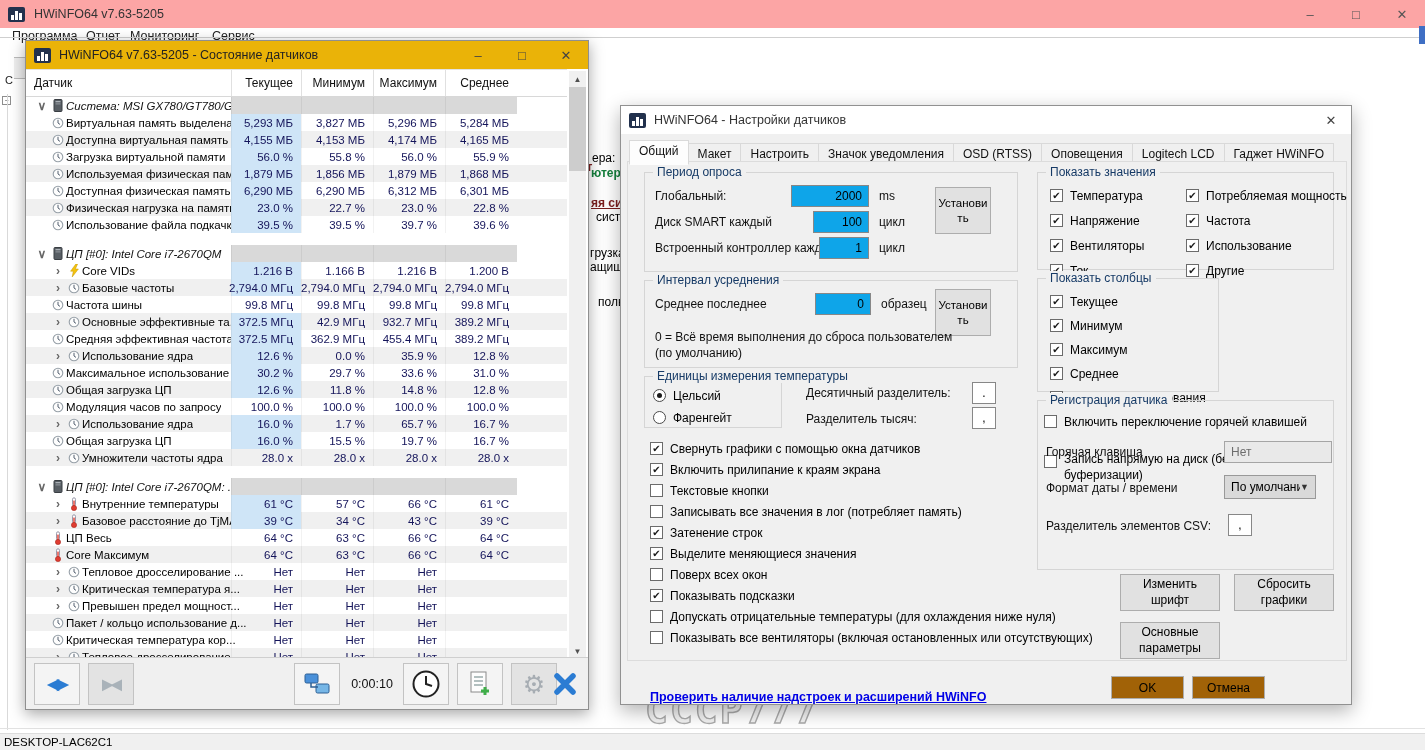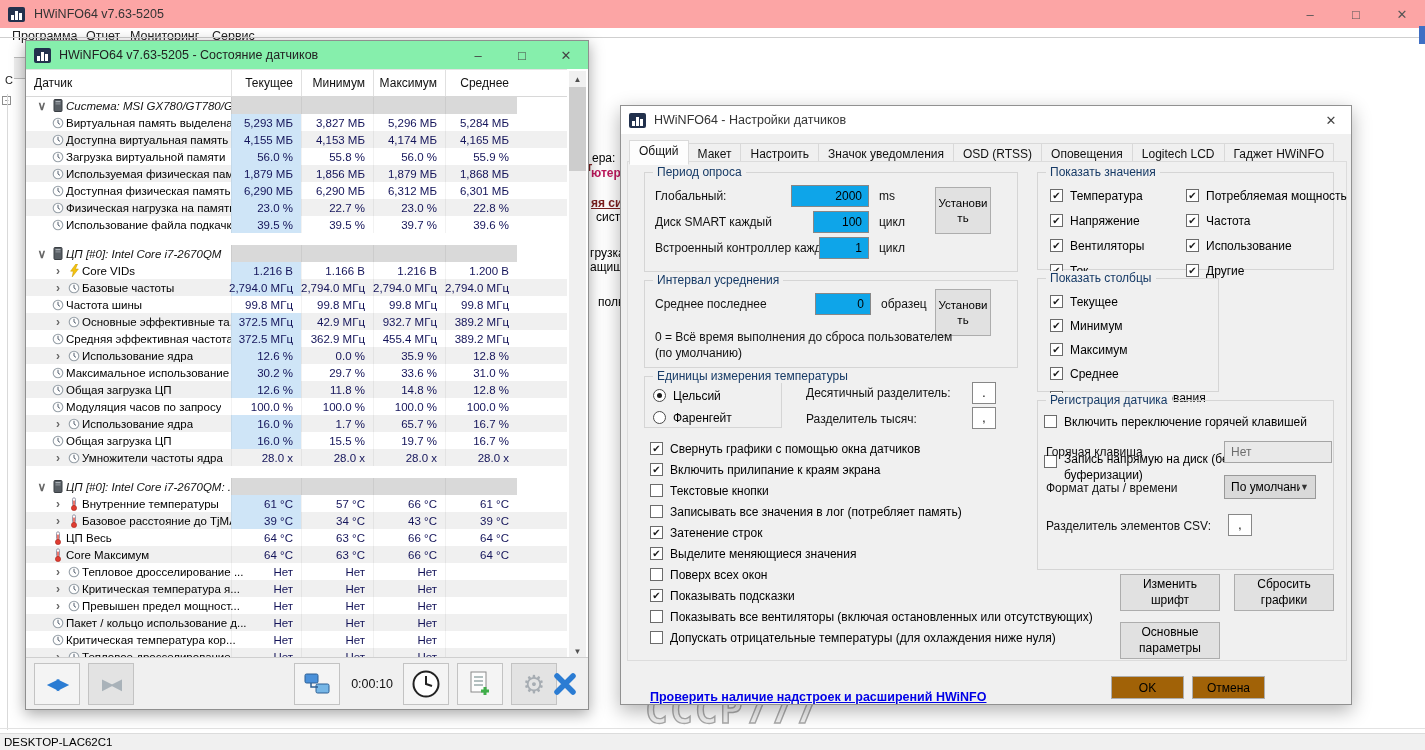--- a/index.html
+++ b/index.html
@@ -11,31 +11,31 @@
   .hwlogo{width:17px;height:15px;background:#22314d;border-radius:2px;display:flex;align-items:flex-end;justify-content:center;gap:1px;padding:2px;flex:none}
   .hwlogo i{display:block;width:3px;background:#fff}
   #main-title{margin-left:9px;color:#333;font-size:12.5px}
   .winctl{position:absolute;top:0;width:46px;height:28px;display:flex;align-items:center;justify-content:center;color:#555;font-size:13px}
   #menu-line{position:absolute;left:0;top:37px;width:100%;border-top:1px solid #cfcfcf}
   #main-menu span{position:absolute;top:29px;color:#222;font-size:12.5px}
   #left-panel-line{position:absolute;left:7px;top:94px;height:636px;border-left:1px solid #d9d9d9}
   .frag{position:absolute;white-space:nowrap;font-size:12px}
   .frag.b-red{color:#7b1f1f;font-weight:bold}
   .frag.b-red-u{color:#7b1f1f;font-weight:bold;text-decoration:underline}
-  .frag.b-nav{color:#be185d;font-weight:bold}
+  .frag.b-nav{color:#15803d;font-weight:bold}
   #blue-sliver{position:absolute;left:1419px;top:26px;width:6px;height:18px;background:#3f6fc4}
   #statusbar{position:absolute;left:0;bottom:0;width:100%;height:17px;background:#f0f0f0;border-top:1px solid #dcdcdc;display:flex;align-items:center;padding-left:4px;font-size:11.5px}
   #wm-line{position:absolute;left:0;top:728px;width:100%;border-top:1px solid #e2e2e2}
   #watermark{position:absolute;left:645px;top:688px;font-family:"DejaVu Sans Mono",monospace;font-weight:bold;font-size:38px;letter-spacing:2px;color:#f2f2f2;-webkit-text-stroke:1.4px #ababab}
   .mini-btn{position:absolute;left:14px;top:57px;width:12px;height:22px;background:#eee;border:1px solid #bbb;border-left:none}
   #frag-c{position:absolute;left:5px;top:74px;font-size:11px;color:#222}
   #tree-box{position:absolute;left:2px;top:96px;width:9px;height:9px;border:1px solid #8e8e8e;font-size:7px;line-height:7px;text-align:center;color:#444;background:#fff}
   
   #sensor-win{position:absolute;left:25px;top:40px;width:564px;height:670px;background:#fff;border:1px solid #8f8f8f;box-shadow:0 4px 14px rgba(0,0,0,.35)}
-  #sensor-titlebar{position:absolute;left:0;top:0;right:0;height:28px;background:#86efac;display:flex;align-items:center;padding-left:8px}
+  #sensor-titlebar{position:absolute;left:0;top:0;right:0;height:28px;background:#eab308;display:flex;align-items:center;padding-left:8px}
   #sensor-title{margin-left:8px;font-size:12.5px;color:#222}
   .sctl{position:absolute;top:0;width:44px;height:28px;display:flex;align-items:center;justify-content:center;color:#444;font-size:13px}
   #sensor-head{position:absolute;left:0;top:28px;width:541px;height:28px;background:#fff;border-top:1px solid #e3e3e3;border-bottom:1px solid #d8d8d8;font-size:12px}
   .hc{position:absolute;top:0;height:100%;display:flex;align-items:center;justify-content:flex-end;padding-right:8px;border-left:1px solid #e0e0e0;color:#111}
   #hc0{left:0;width:205px;justify-content:flex-start;padding-left:8px;border-left:none}
   #s-table{position:absolute;left:0;top:56px;width:541px;height:562px;overflow:hidden}
   .s-row{position:relative;height:17px;display:flex;align-items:center;white-space:nowrap;font-size:11.5px}
   .s-row.odd{background:#f0f0f0}
   .s-spacer{height:12px}
   .pad8{width:8px;flex:none}.pad24{width:24px;flex:none}
@@ -756,25 +756,25 @@
         <div class="cb-row">
           <span class="cbx"></span>
           <span>Поверх всех окон</span>
         </div>
         <div class="cb-row">
           <span class="cbx">✔</span>
           <span>Показывать подсказки</span>
         </div>
         <div class="cb-row">
           <span class="cbx"></span>
+          <span>Допускать отрицательные температуры (для охлаждения ниже нуля)</span>
+        </div>
+        <div class="cb-row">
+          <span class="cbx"></span>
           <span>Показывать все вентиляторы (включая остановленных или отсутствующих)</span>
-        </div>
-        <div class="cb-row">
-          <span class="cbx"></span>
-          <span>Допускать отрицательные температуры (для охлаждения ниже нуля)</span>
         </div>
       </div>
     <a id="addons-link" href="#">Проверить наличие надстроек и расширений HWiNFO</a>
 
     <div class="grp" style="left:409px;top:10px;width:297px;height:98px">
       <span class="grp-legend">Показать значения</span>
       <div class="two-col" style="left:12px;top:12px;row-gap:4px" id="show-values">
           <div class="cb-row">
             <span class="cbx">✔</span>
             <span>Температура</span>

